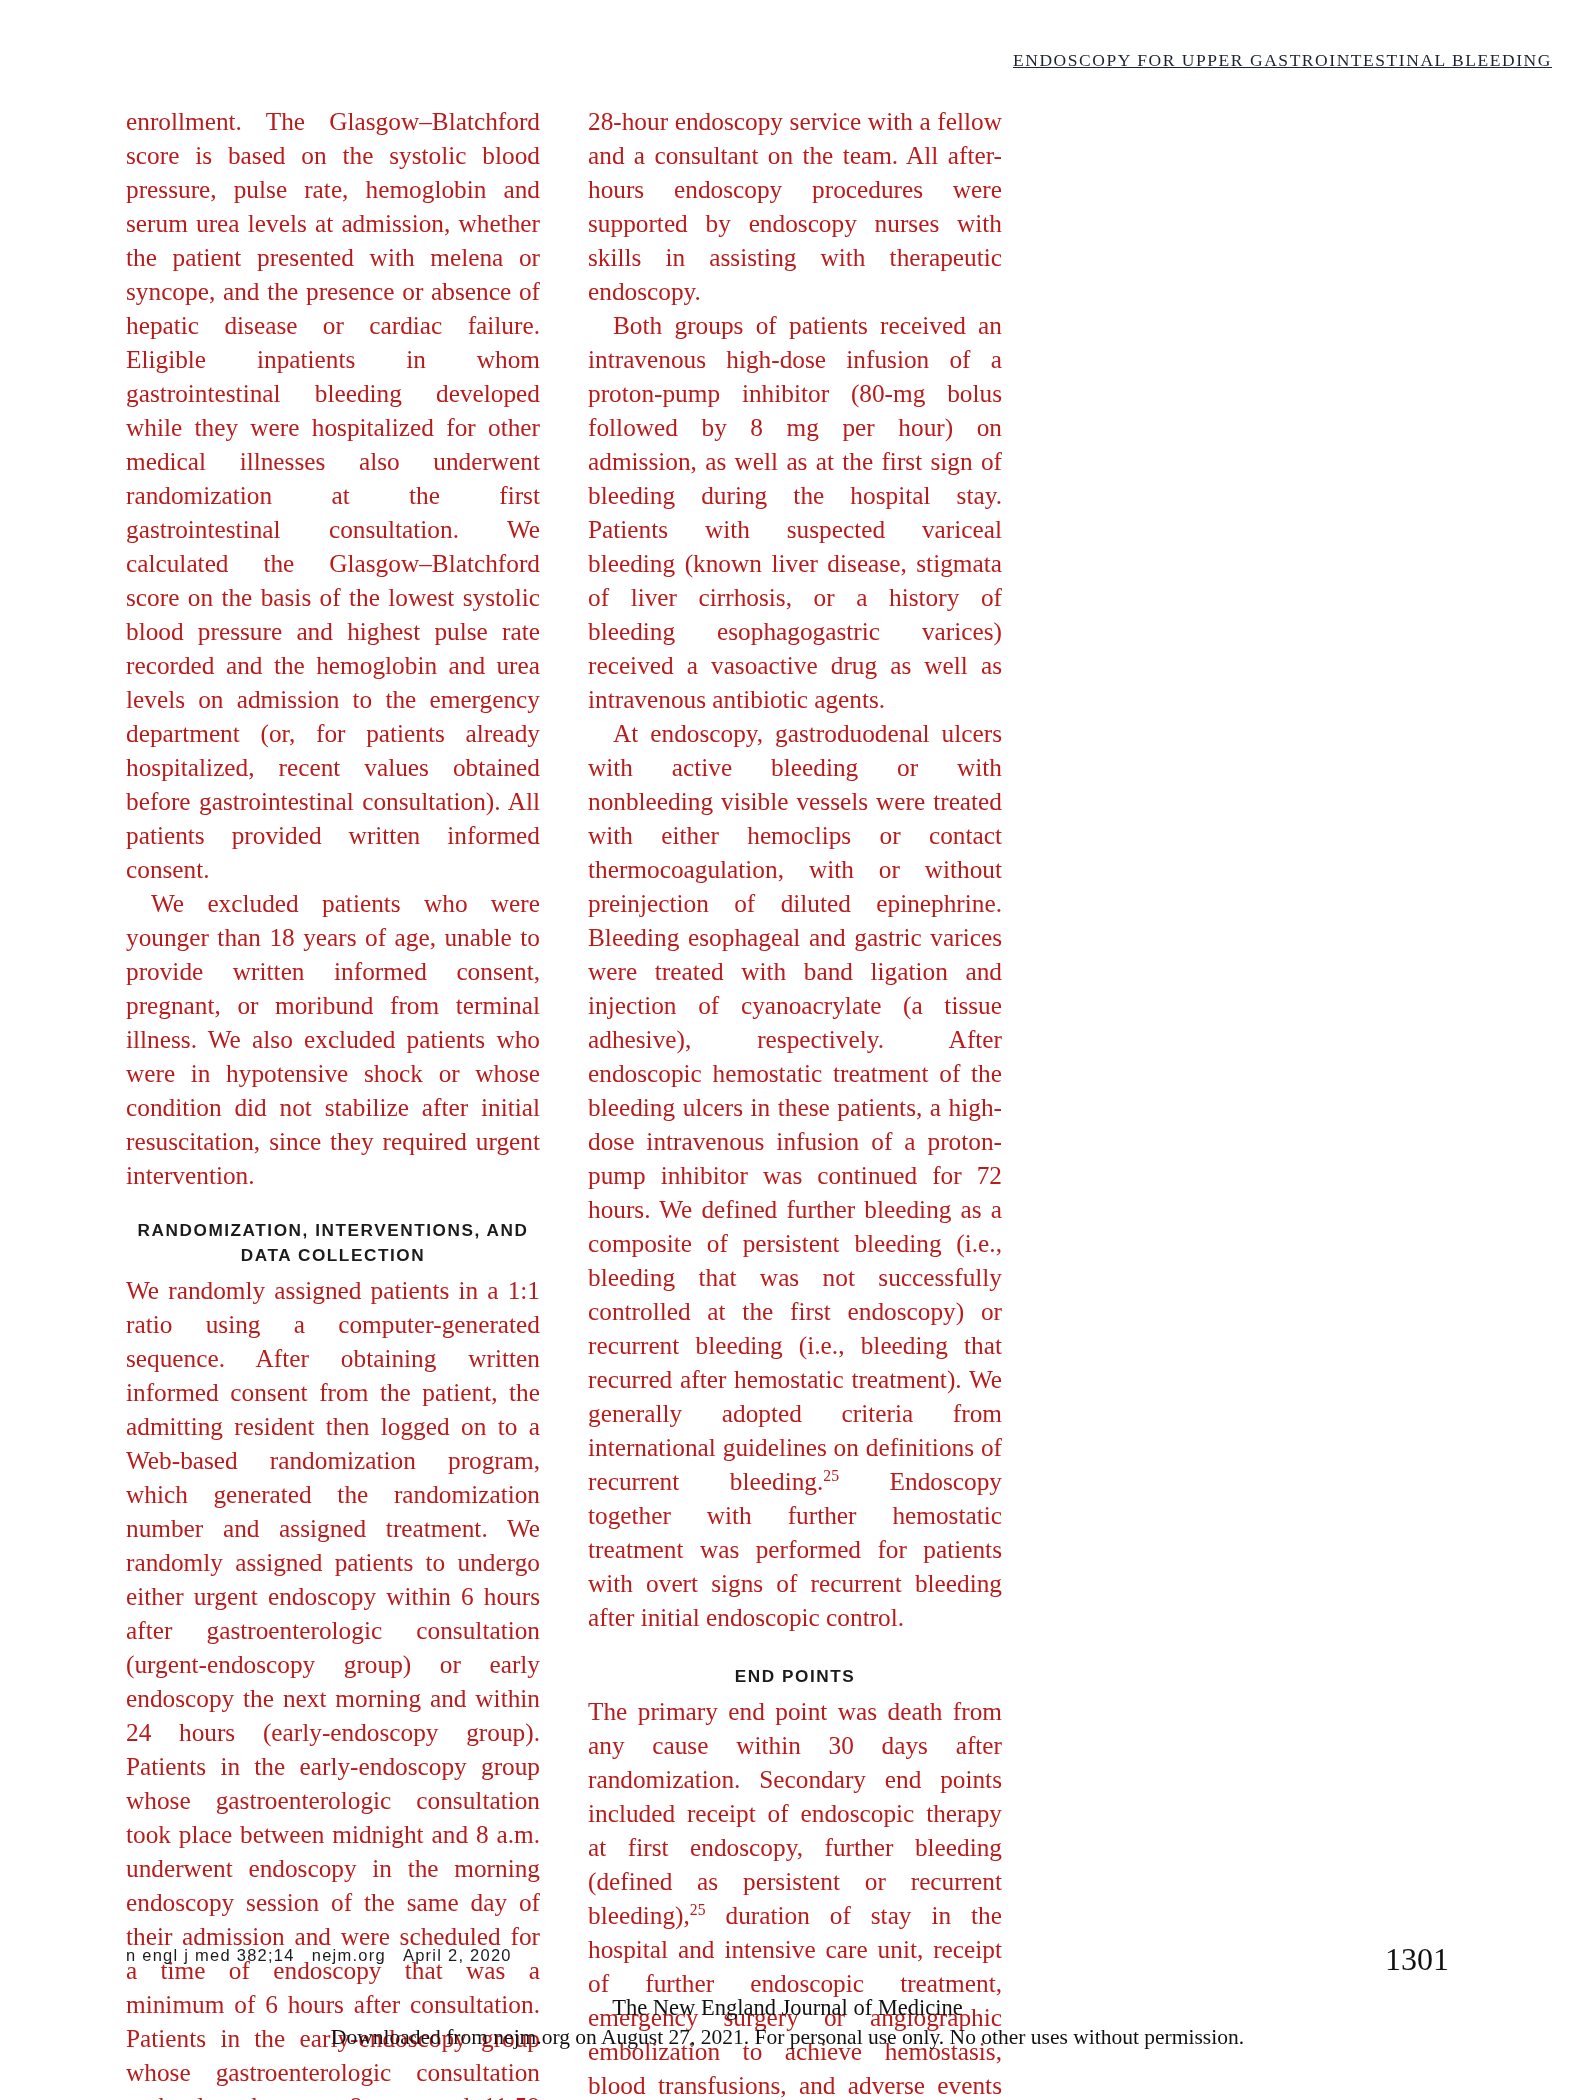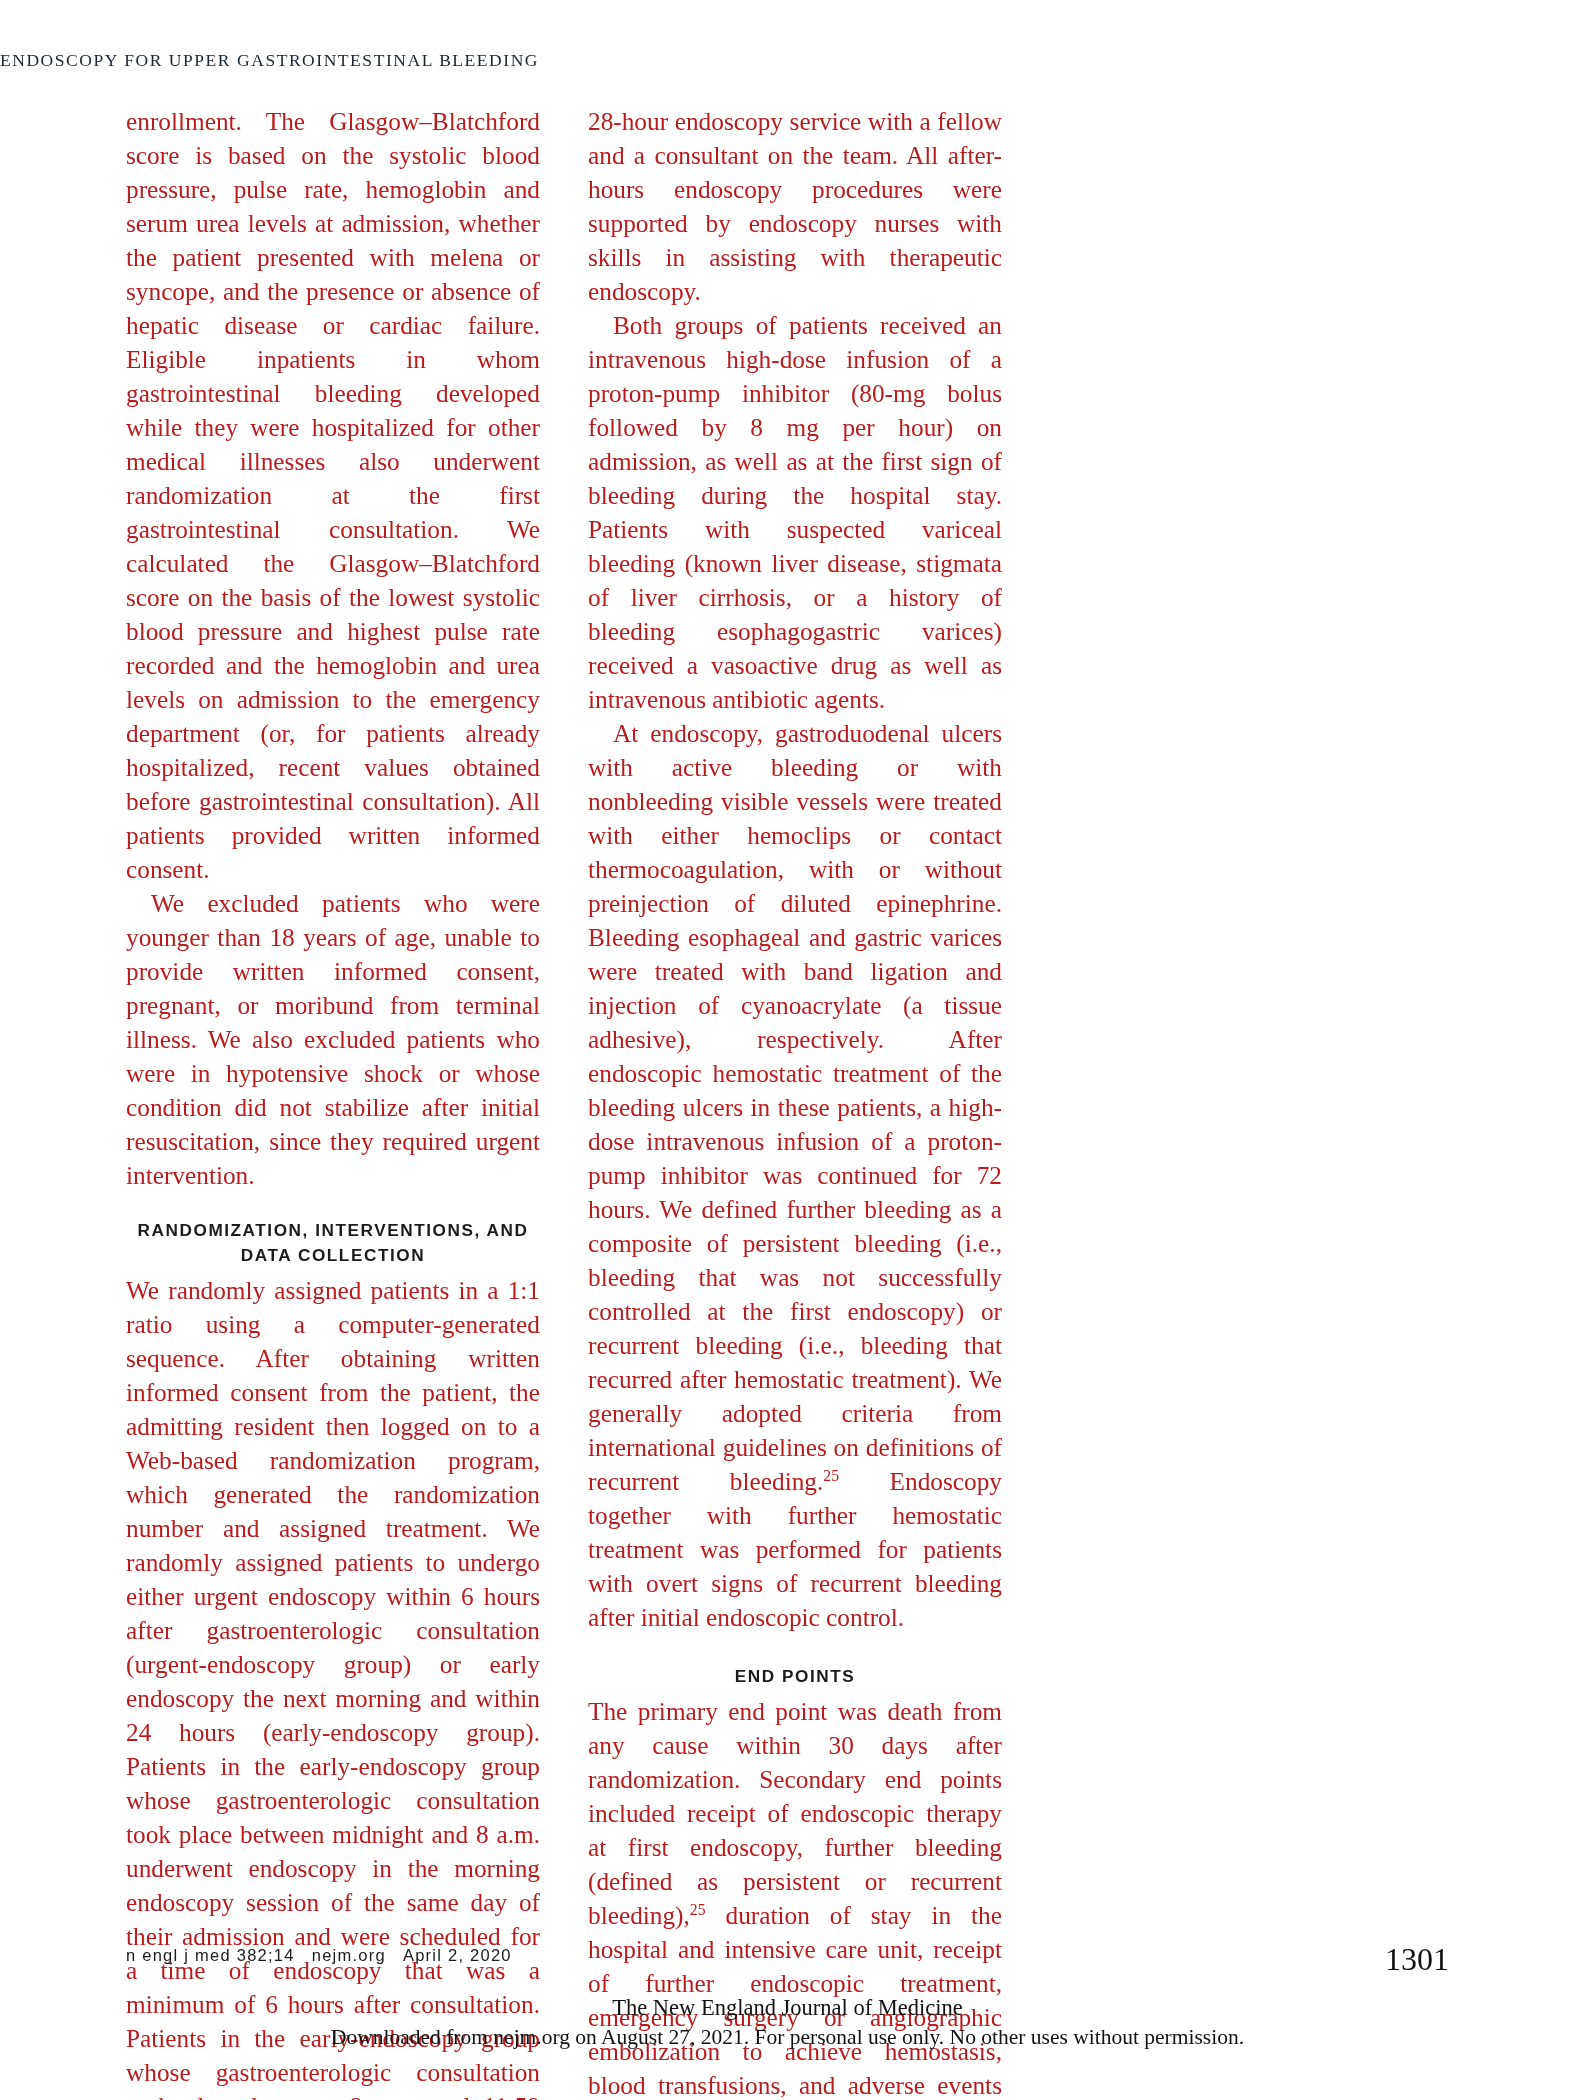--- a/index.html
+++ b/index.html
@@ -22,28 +22,29 @@
     height: 2100px;
     box-sizing: border-box;
   }
 
   
   .running-head {
     position: absolute;
     top: 50px;
     left: 0;
     width: 1552px;
-    text-align: left;
+    text-align: right;
     font-family: "Liberation Serif", "DejaVu Serif", serif;
     font-size: 17.5px;
     letter-spacing: 1.55px;
     color: #1b2430;
     font-variant: small-caps;
     text-transform: uppercase;
     white-space: nowrap;
+    text-decoration: underline;
   }
 
   
   .columns {
     position: absolute;
     top: 104px;
     left: 126px;
     width: 1323px;
     height: 1740px;
     display: flex;

